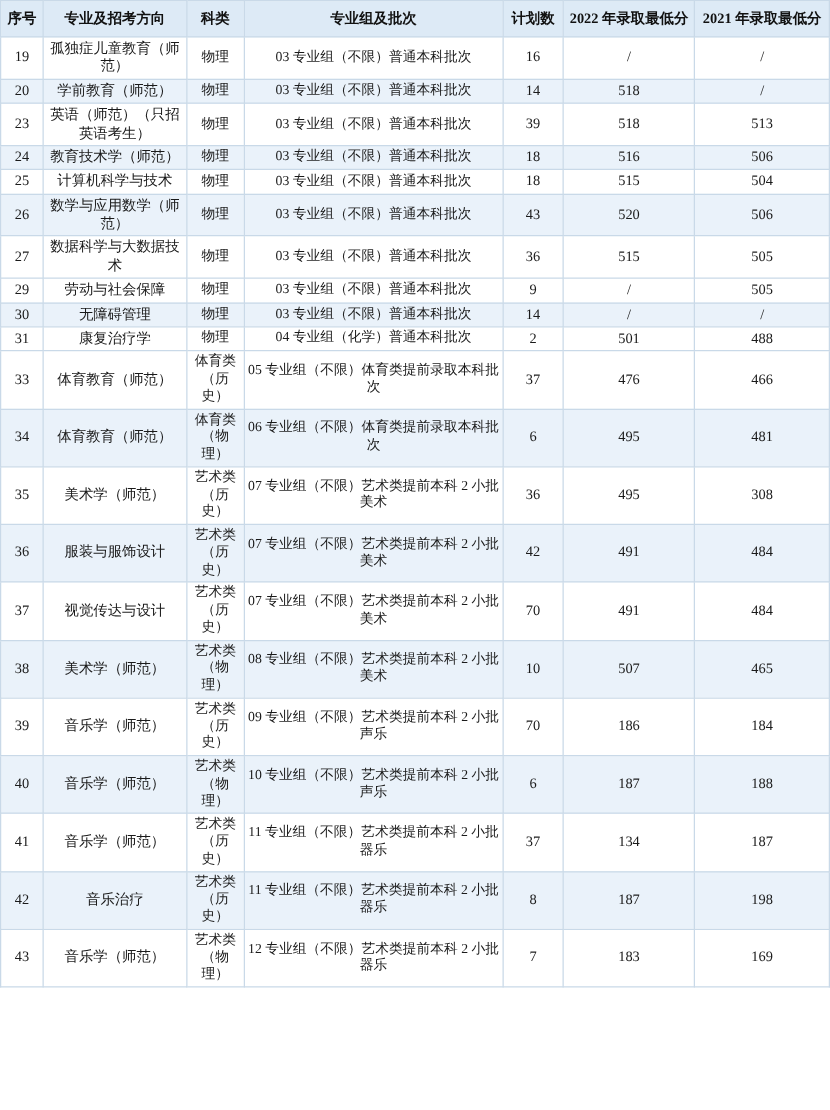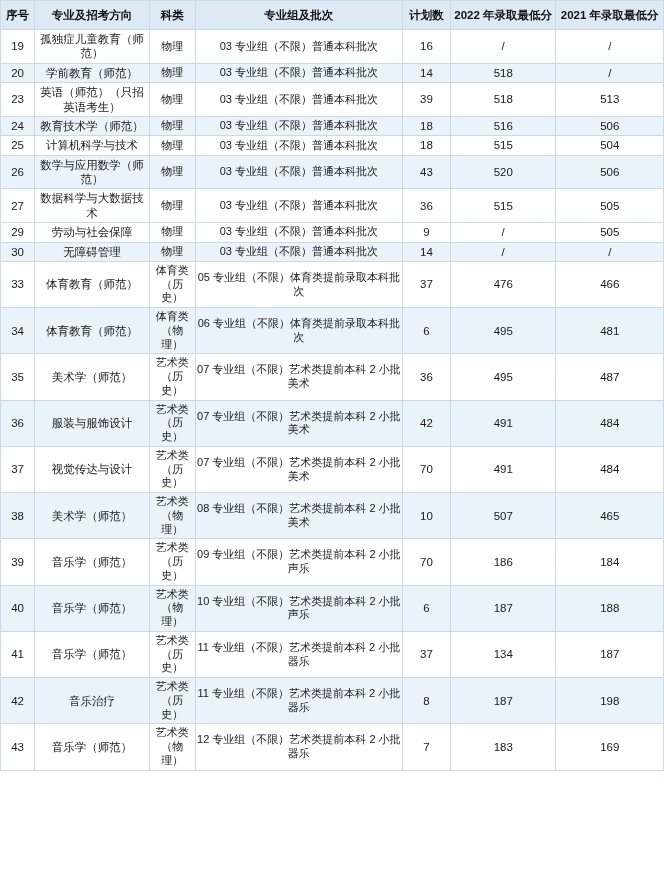--- a/index.html
+++ b/index.html
@@ -12,20 +12,21 @@
     height: 888px;
     font-family: "Liberation Sans", "DejaVu Sans", sans-serif;
     font-size: 11px;
     color: #1a1a1a;
     overflow: hidden;
   }
   table.admission {
     width: 664px;
     border-collapse: collapse;
     table-layout: fixed;
+    font-family: Liberation Serif, serif;
   }
   table.admission th,
   table.admission td {
     border: 1px solid #c9d9e8;
     text-align: center;
     vertical-align: middle;
     padding: 2px 1px;
     line-height: 1.25;
     word-break: break-all;
   }
@@ -157,20 +158,29 @@
       <tr class="row-odd">
         <td class="c-idx">30</td>
         <td class="c-major">无障碍管理</td>
         <td class="c-cat">物理</td>
         <td class="c-group">03 专业组（不限）普通本科批次</td>
         <td class="c-plan">14</td>
         <td class="c-s2022">/</td>
         <td class="c-s2021">/</td>
       </tr>
       <tr class="row-even">
+        <td class="c-idx">31</td>
+        <td class="c-major">康复治疗学</td>
+        <td class="c-cat">物理</td>
+        <td class="c-group">04 专业组（化学）普通本科批次</td>
+        <td class="c-plan">2</td>
+        <td class="c-s2022">501</td>
+        <td class="c-s2021">488</td>
+      </tr>
+      <tr class="row-even">
         <td class="c-idx">33</td>
         <td class="c-major">体育教育（师范）</td>
         <td class="c-cat">体育类（历史）</td>
         <td class="c-group">05 专业组（不限）体育类提前录取本科批次</td>
         <td class="c-plan">37</td>
         <td class="c-s2022">476</td>
         <td class="c-s2021">466</td>
       </tr>
       <tr class="row-odd">
         <td class="c-idx">34</td>
@@ -181,21 +191,21 @@
         <td class="c-s2022">495</td>
         <td class="c-s2021">481</td>
       </tr>
       <tr class="row-even">
         <td class="c-idx">35</td>
         <td class="c-major">美术学（师范）</td>
         <td class="c-cat">艺术类（历史）</td>
         <td class="c-group">07 专业组（不限）艺术类提前本科 2 小批美术</td>
         <td class="c-plan">36</td>
         <td class="c-s2022">495</td>
-        <td class="c-s2021">487</td>
+        <td class="c-s2021">308</td>
       </tr>
       <tr class="row-odd">
         <td class="c-idx">36</td>
         <td class="c-major">服装与服饰设计</td>
         <td class="c-cat">艺术类（历史）</td>
         <td class="c-group">07 专业组（不限）艺术类提前本科 2 小批美术</td>
         <td class="c-plan">42</td>
         <td class="c-s2022">491</td>
         <td class="c-s2021">484</td>
       </tr>

